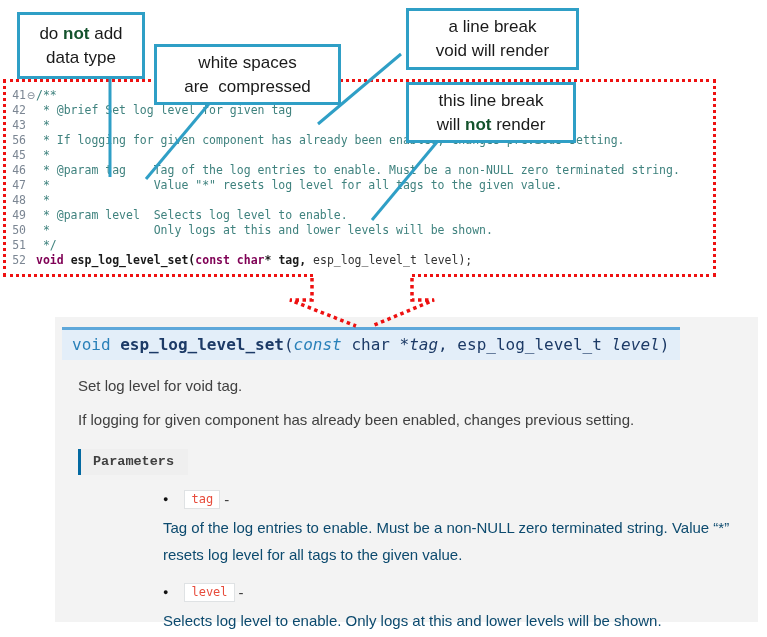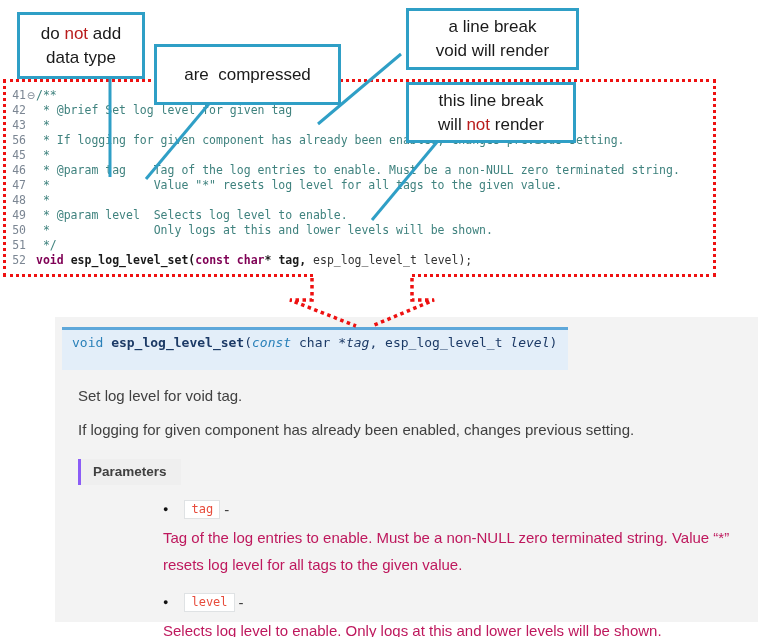--- a/index.html
+++ b/index.html
@@ -24,49 +24,49 @@
   .c-fn{color:#1a1a1a;font-weight:bold;}
   .c-plain{color:#333;}
 
   
   svg.overlay{position:absolute;left:0;top:0;z-index:3;pointer-events:none;}
 
   
   .callout{position:absolute;z-index:4;background:#fff;border:3px solid #2f9fc6;
            color:#1a1a1a;font-size:17px;line-height:24px;text-align:center;
            display:flex;flex-direction:column;justify-content:center;white-space:pre;}
-  .co-red{color:#b91c1c;}
+  .co-red{color:#14532d;font-weight:bold;}
   #co1{left:17px;top:12px;width:122px;height:61px;}
   #co2{left:154px;top:44px;width:181px;height:55px;}
   #co3{left:406px;top:8px;width:167px;height:56px;}
   #co4{left:406px;top:82px;width:164px;height:55px;}
 
   
   .docs{position:absolute;left:55px;top:317px;width:703px;height:305px;
         background:#f3f3f3;z-index:1;color:#404040;font-size:15px;}
   .sigbar{display:inline-block;margin:10px 0 0 7px;background:#e3eef9;
-          border-top:3px solid #5fa8da;padding:5px 11px 20px 10px;
-          font-family:"DejaVu Sans Mono","Liberation Mono",monospace;font-size:13px;}
+          border-top:3px solid #5fa8da;padding:5px 11px 6px 10px;
+          font-family:"DejaVu Sans Mono","Liberation Mono",monospace;font-size:16px;}
   .sg-kw{color:#2980b9;}
   .sg-kwi{color:#2980b9;font-style:italic;}
   .sg-name{color:#1c3a66;font-weight:bold;}
   .sg-pl{color:#1c3a66;}
   .sg-it{color:#1c3a66;font-style:italic;}
   .docs p{margin:17px 0 0 23px;}
   .params-label{display:inline-block;margin:21px 0 0 23px;background:#efefef;
-                border-left:3px solid #8b5cf6;padding:5px 14px 6px 12px;
-                font-weight:bold;font-size:13.5px;color:#404040;}
+                border-left:3px solid #0369a1;padding:5px 14px 6px 12px;
+                font-weight:bold;font-size:13.5px;color:#404040;font-family:Liberation Mono, monospace;}
   ul.plist{list-style:none;margin:13px 0 0 0;padding:0;}
   ul.plist li{margin:0 0 13px 108px;}
   .phead{display:flex;align-items:center;height:22px;}
   .bullet{font-size:9px;color:#111;margin-right:16px;}
   .chip{font-family:"DejaVu Sans Mono","Liberation Mono",monospace;font-size:12px;
         color:#e74c3c;background:#fff;border:1px solid #dfe2e4;padding:1px 6px 2px 6px;}
   .dash{margin-left:4px;color:#404040;}
-  .pdesc{max-width:640px;margin:4px 0 0 0;line-height:27px;color:#be185d;}
+  .pdesc{max-width:640px;margin:4px 0 0 0;line-height:27px;color:#0c4a6e;}
 </style>
 </head>
 <body>
 
 <div class="page">
 
   <div class="redbox"></div>
 
   <div class="editor" id="editor">
       <div class="crow"><span class="lnum">41</span><span class="fold">⊖</span><span class="ctext"><span class="c-comment">/**</span></span></div>
@@ -94,20 +94,21 @@
       <rect x="313" y="273" width="96" height="8" fill="#ffffff"></rect>
       <path d="M312,278 L312,300 L290,300 L356,326 M412,278 L412,300 L434,300 L372,326" fill="none" stroke-width="3.5" stroke-dasharray="3.5 3.5" stroke="#ee1111"></path>
     </g>
   </svg>
 
   <div class="callout" id="co1">
     <div><span>do </span><span class="co-red">not</span><span> add</span></div>
     <div><span>data type</span><span class="co-red"></span><span></span></div>
   </div>
   <div class="callout" id="co2">
+    <div><span>white spaces</span><span class="co-red"></span><span></span></div>
     <div><span>are  compressed</span><span class="co-red"></span><span></span></div>
   </div>
   <div class="callout" id="co3">
     <div><span>a line break</span><span class="co-red"></span><span></span></div>
     <div><span>void will render</span><span class="co-red"></span><span></span></div>
   </div>
   <div class="callout" id="co4">
     <div><span>this line break</span><span class="co-red"></span><span></span></div>
     <div><span>will </span><span class="co-red">not</span><span> render</span></div>
   </div>

